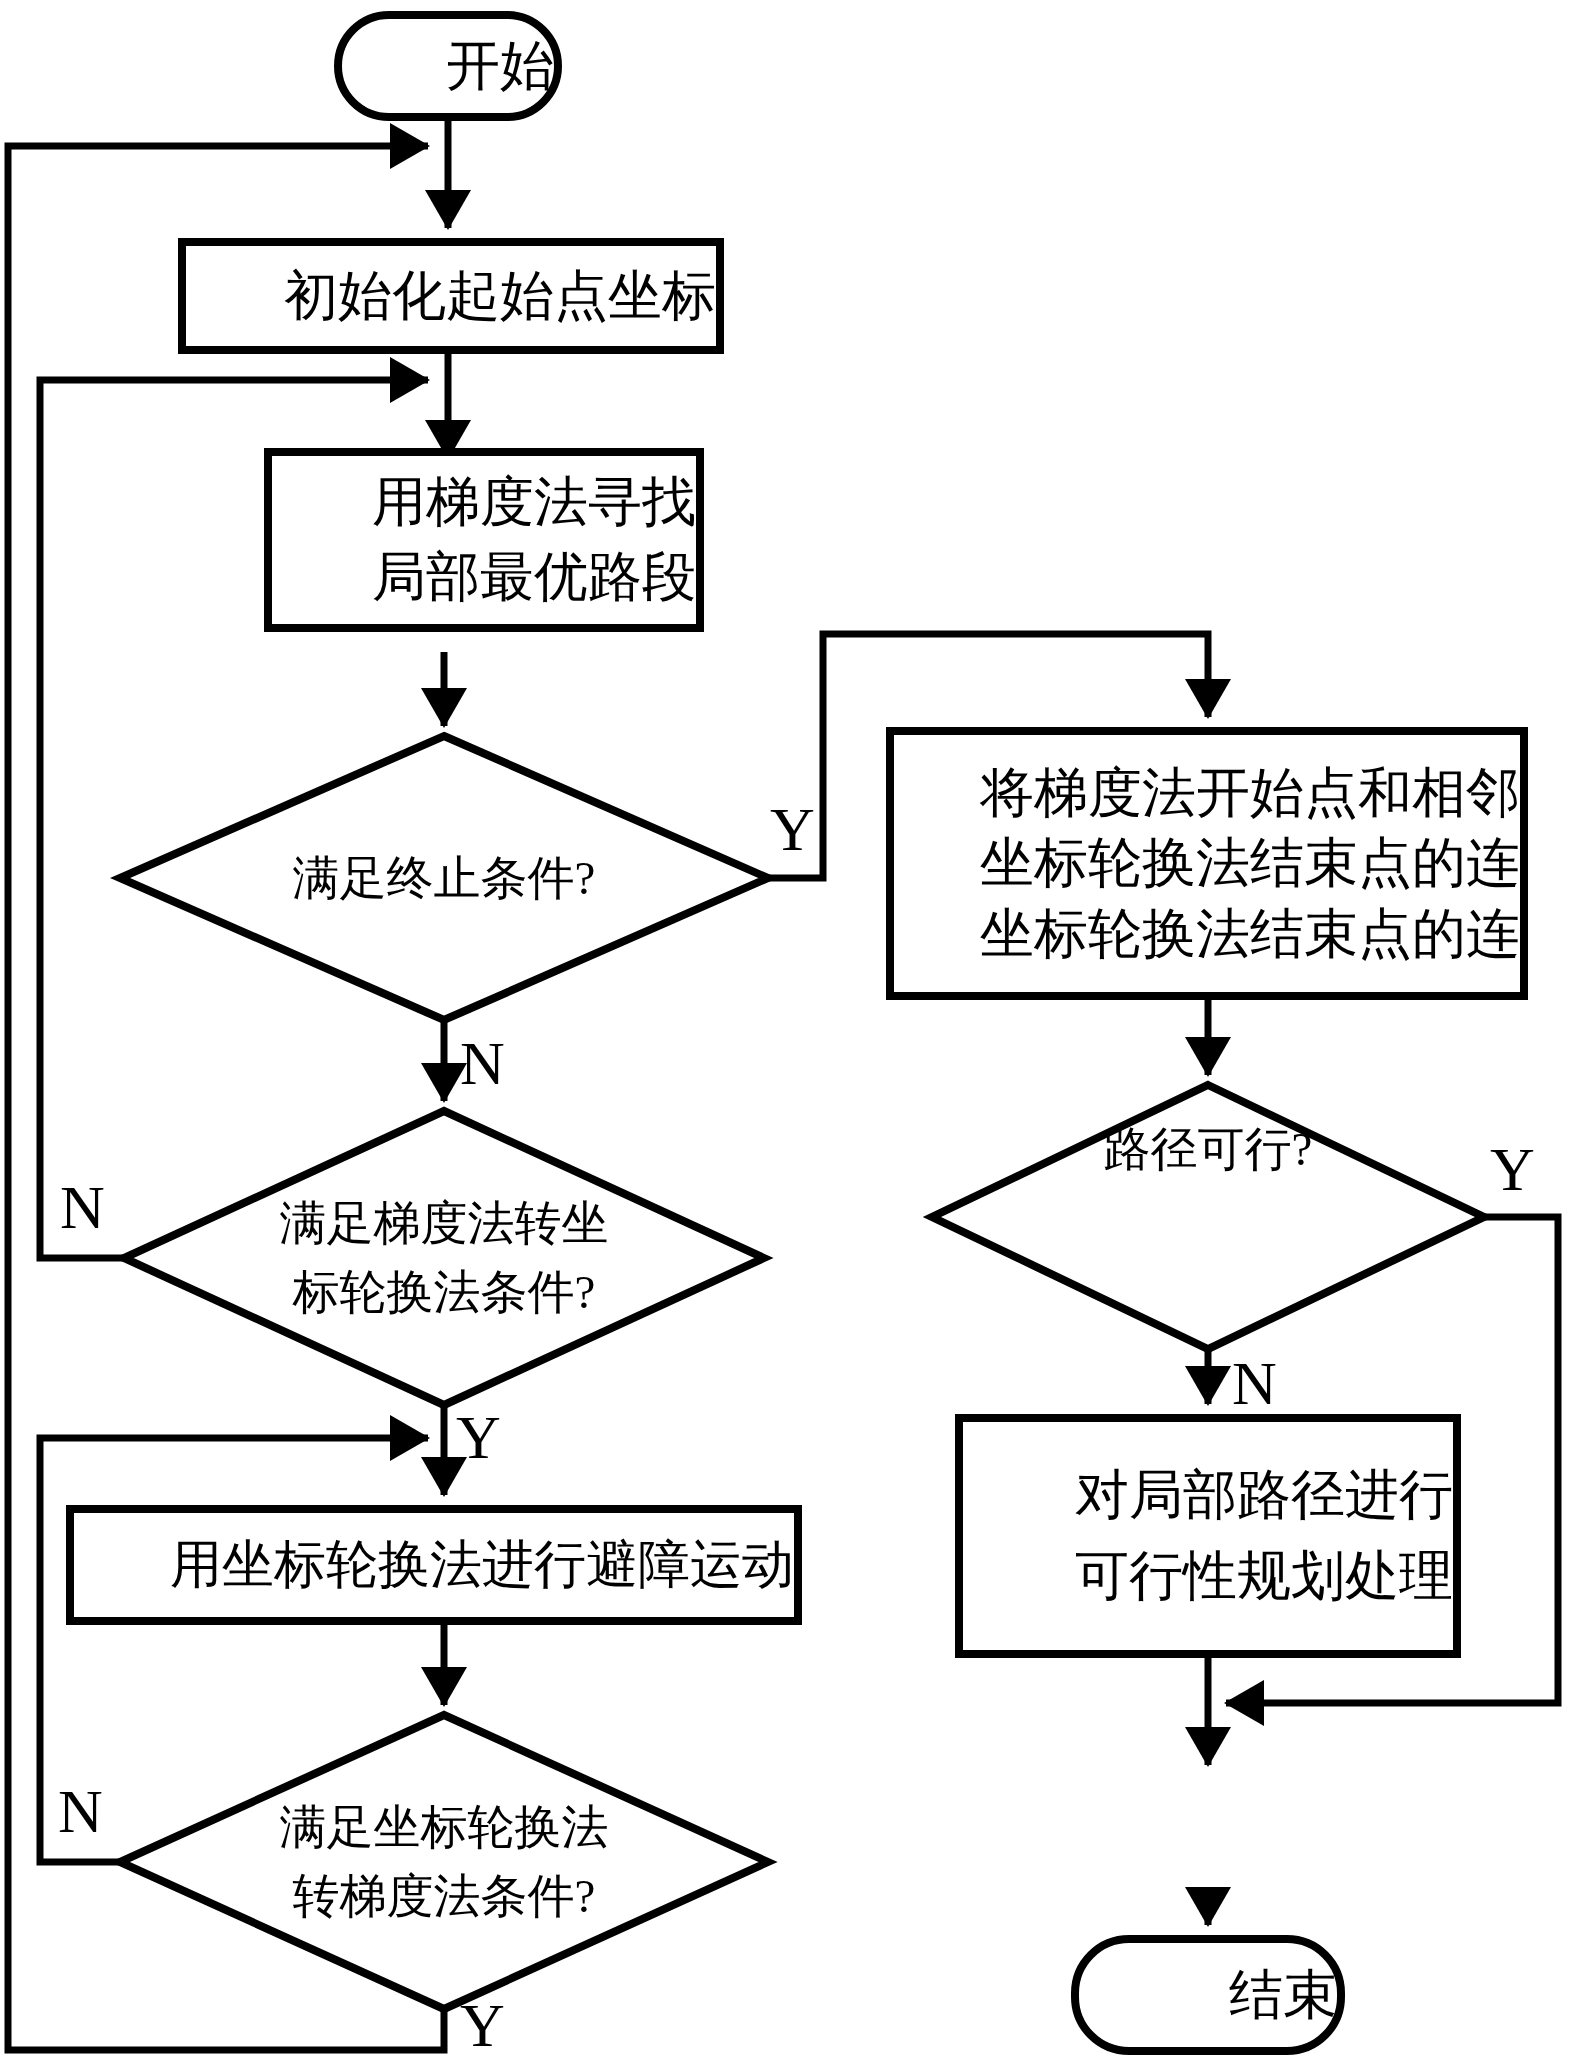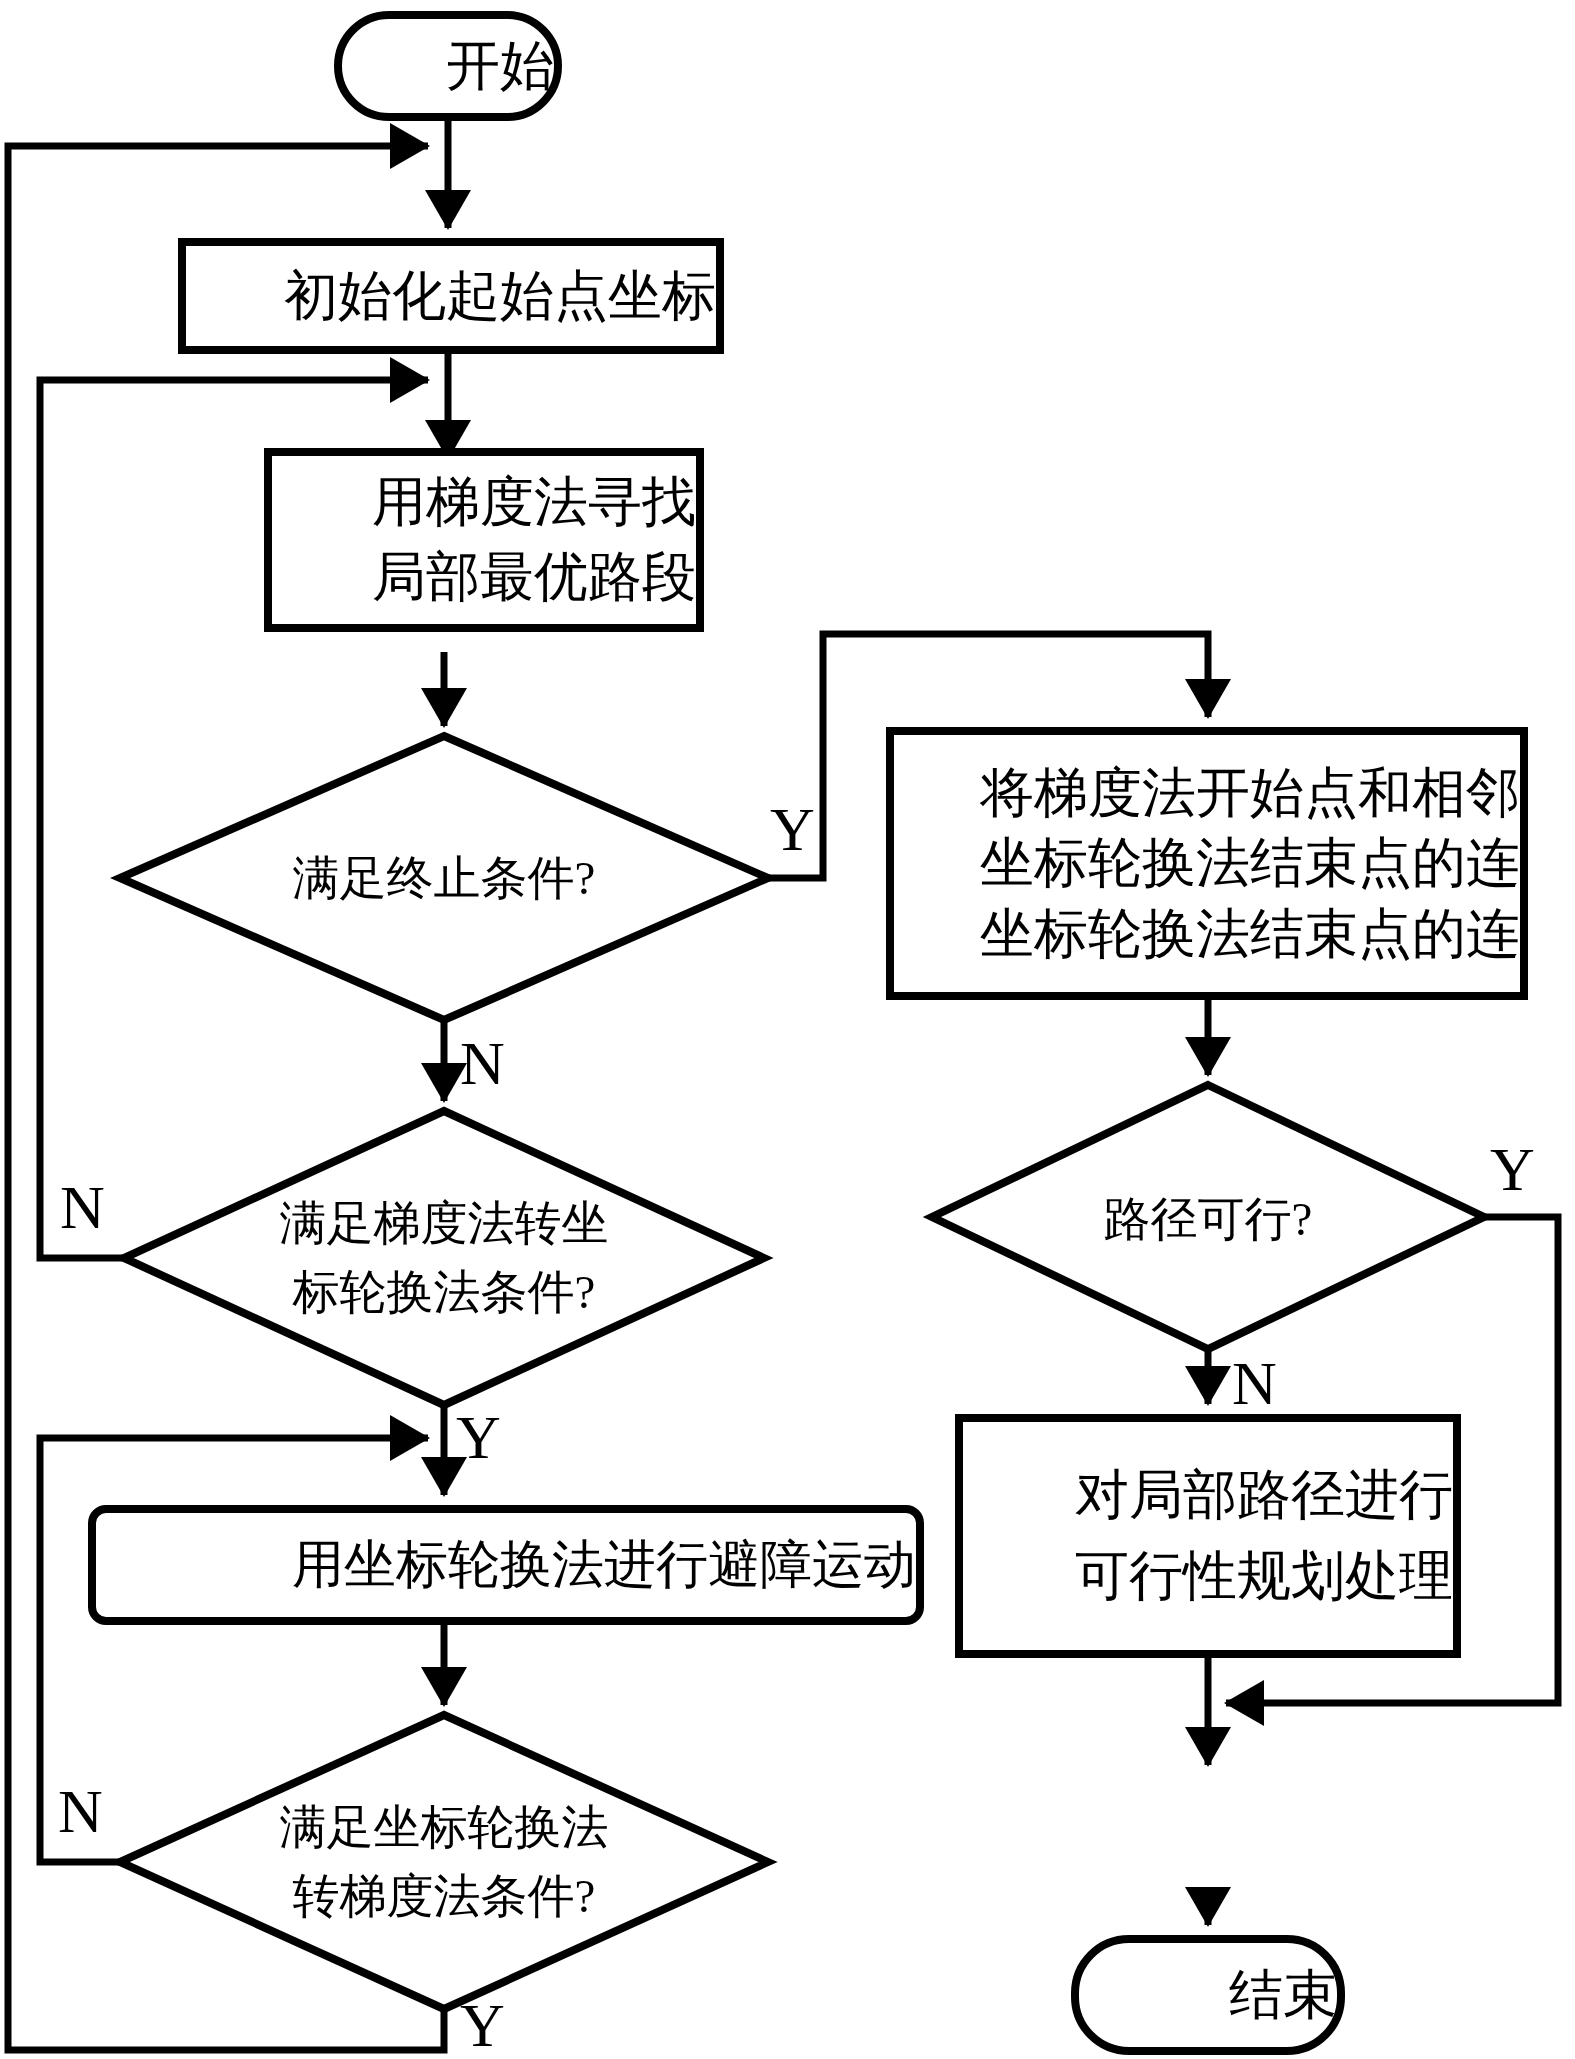--- a/index.html
+++ b/index.html
@@ -92,21 +92,21 @@
 
   <div class="node f54" style="left:178px;top:238px;width:546px;height:116px;">
     <span class="txt">初始化起始点坐标</span>
   </div>
 
   <div class="node f54" style="left:224px;top:448px;width:440px;height:184px;margin-left:40px;">
     <span class="txt">用梯度法寻找</span>
     <span class="txt">局部最优路段</span>
   </div>
 
-  <div class="node f52" style="left:88px;top:1505px;width:836px;height:120px;border-radius:18px;">
+  <div class="node f52" style="left:66px;top:1505px;width:736px;height:120px;">
     <span class="txt">用坐标轮换法进行避障运动</span>
   </div>
 
   <div class="node f54" style="left:886px;top:727px;width:642px;height:273px;line-height:1.3;">
     <span class="txt">将梯度法开始点和相邻</span>
     <span class="txt">坐标轮换法结束点的连</span>
     <span class="txt">坐标轮换法结束点的连</span>
   </div>
 
   <div class="node f54" style="left:955px;top:1414px;width:506px;height:244px;line-height:1.5;">
@@ -122,21 +122,21 @@
   <div class="dtext f46" style="left:184px;top:1186px;width:520px;height:144px;">
     <span class="txt">满足梯度法转坐</span>
     <span class="txt">标轮换法条件?</span>
   </div>
 
   <div class="dtext f46" style="left:184px;top:1790px;width:520px;height:144px;font-family:Liberation Serif, serif;">
     <span class="txt">满足坐标轮换法</span>
     <span class="txt">转梯度法条件?</span>
   </div>
 
-  <div class="dtext f46" style="left:988px;top:1180px;width:440px;height:74px;justify-content:flex-end;">
+  <div class="dtext f46" style="left:988px;top:1112px;width:440px;height:74px;">
     <span class="txt">路径可行?</span>
   </div>
 
   <div class="branch" style="left:770px;top:794px;">Y</div>
   <div class="branch" style="left:460px;top:1028px;">N</div>
   <div class="branch" style="left:60px;top:1172px;">N</div>
   <div class="branch" style="left:456px;top:1402px;">Y</div>
   <div class="branch" style="left:58px;top:1776px;">N</div>
   <div class="branch" style="left:460px;top:1990px;">Y</div>
   <div class="branch" style="left:1490px;top:1134px;">Y</div>

